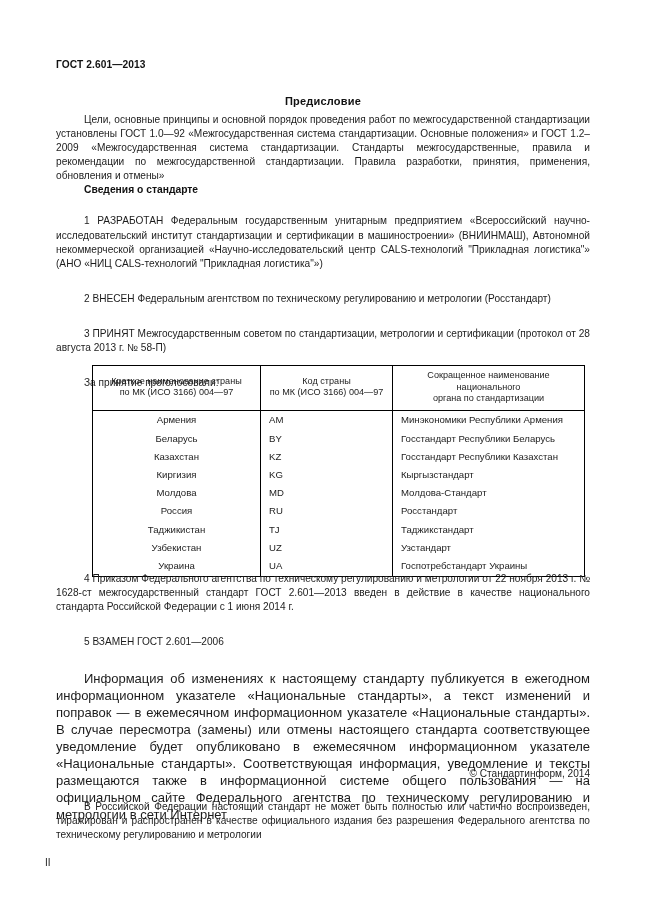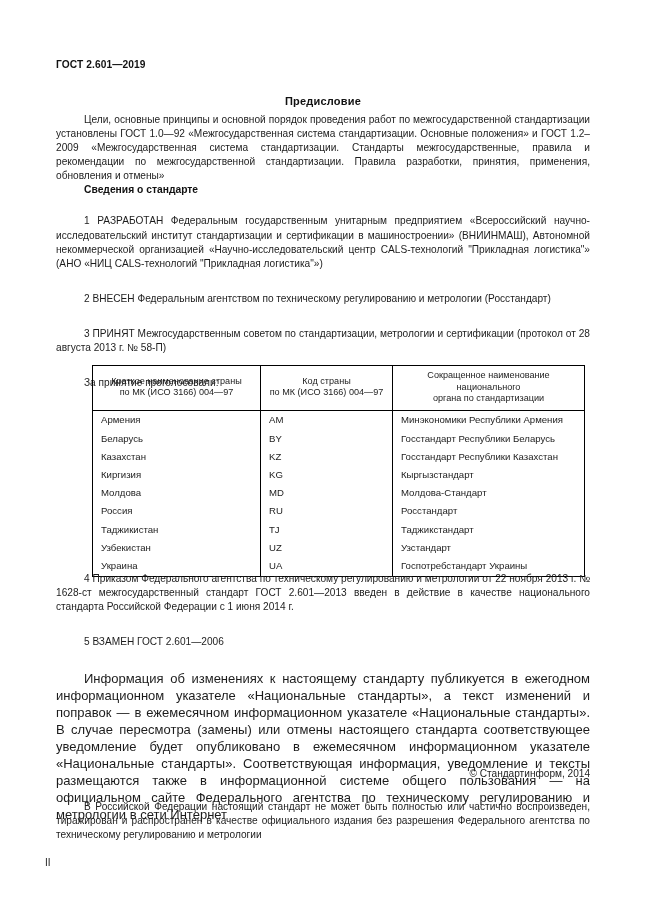--- a/index.html
+++ b/index.html
@@ -116,20 +116,21 @@
   }
   table.vote tbody td {
     padding: 3.6px 8px;
     font-size: 9.6px;
     line-height: 11px;
     vertical-align: middle;
     border-right: 1.1px solid #000;
   }
   table.vote tbody td:first-child {
     border-left: 1.1px solid #000;
+    text-align: center;
   }
   table.vote tbody tr:last-child td {
     border-bottom: 1.1px solid #000;
     padding-bottom: 5px;
   }
   td.c-country { text-align: left; }
   td.c-code { }
   td.c-body { text-align: left; }
 
   .col-country { width: 168px; }
@@ -152,21 +153,21 @@
     top: 857px;
     font-size: 10px;
     color: #1c1c1c;
   }
 </style>
 </head>
 <body>
 
 <div class="page">
 
-  <div class="running-head">ГОСТ 2.601—2019</div>
+  <div class="running-head">ГОСТ 2.601—2013</div>
 
   <h1 class="doc-title">Предисловие</h1>
 
   <div class="content">
 
     <p class="body">Цели, основные принципы и основной порядок проведения работ по межгосударственной стандартизации установлены ГОСТ 1.0—92 «Межгосударственная система стандартизации. Основные положения» и ГОСТ 1.2–2009 «Межгосударственная система стандартизации. Стандарты межгосударственные, правила и рекомендации по межгосударственной стандартизации. Правила разработки, принятия, применения, обновления и отмены»</p>
 
     <h2 class="subhead gap-lg">Сведения о стандарте</h2>
 
     <p class="body gap-md">1 РАЗРАБОТАН Федеральным государственным унитарным предприятием «Всероссийский научно-исследовательский институт стандартизации и сертификации в машиностроении» (ВНИИНМАШ), Автономной некоммерческой организацией «Научно-исследовательский центр CALS-технологий "Прикладная логистика"» (АНО «НИЦ CALS-технологий "Прикладная логистика"»)</p>

